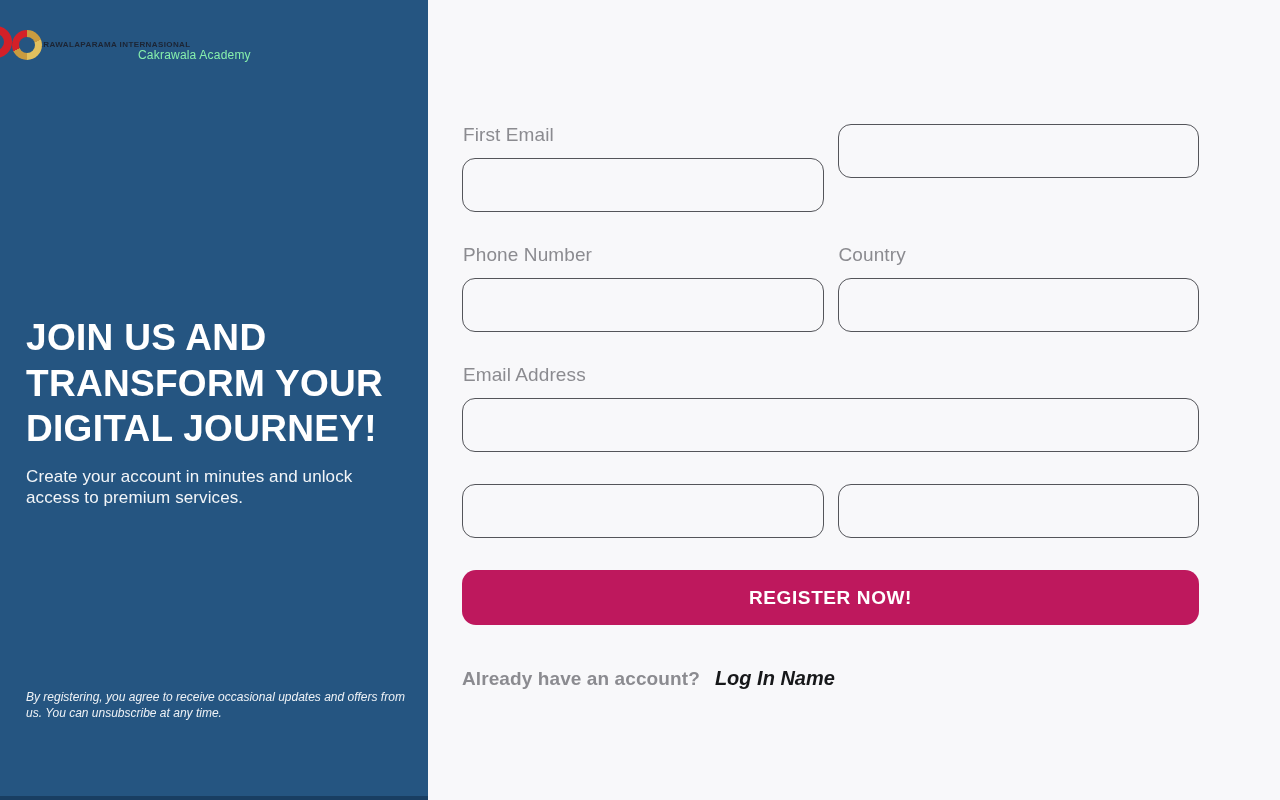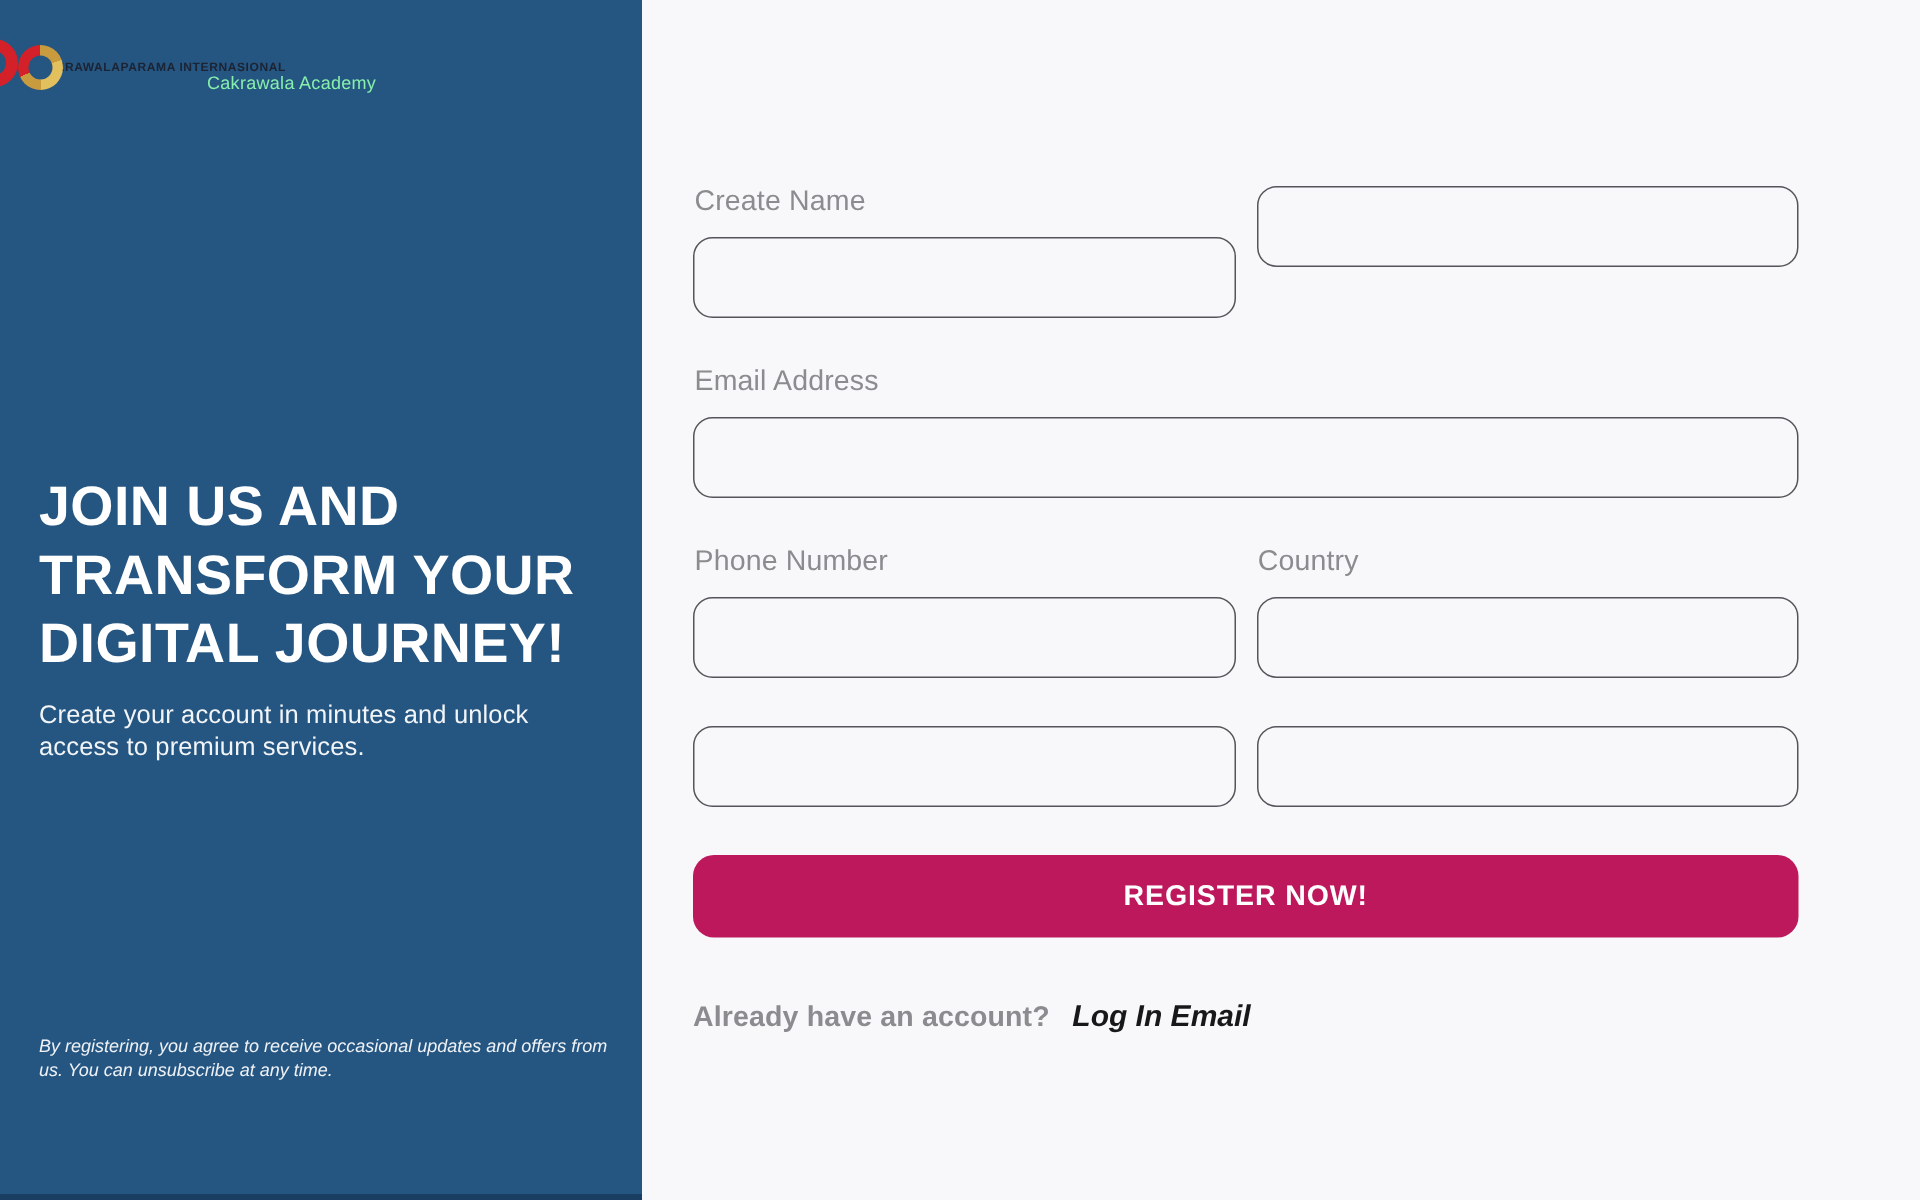--- a/index.html
+++ b/index.html
@@ -110,56 +110,56 @@
   </div>
 
   <div class="disclaimer">By registering, you agree to receive occasional updates and offers from us. You can unsubscribe at any time.</div>
 </div>
 
 <div class="right-panel">
   <form class="register-form">
 
     <div class="field-row">
       <div class="field">
-        <label class="field-label">Create Name</label>
+        <label class="field-label">First Email</label>
         <input class="text-input" type="text" value="" style="">
       </div>
       <div class="field">
-        <input class="text-input" type="text" value="" style="">
-      </div>
-    </div>
-
-    <div class="field-row">
-      <div class="field">
-        <label class="field-label">Email Address</label>
         <input class="text-input" type="text" value="" style="">
       </div>
     </div>
 
     <div class="field-row">
       <div class="field">
         <label class="field-label">Phone Number</label>
         <input class="text-input" type="text" value="" style="">
       </div>
       <div class="field">
         <label class="field-label">Country</label>
         <input class="text-input" type="text" value="" style="">
       </div>
     </div>
 
     <div class="field-row">
       <div class="field">
+        <label class="field-label">Email Address</label>
+        <input class="text-input" type="text" value="" style="">
+      </div>
+    </div>
+
+    <div class="field-row">
+      <div class="field">
         <input class="text-input" type="password" value="" style="">
       </div>
       <div class="field">
         <input class="text-input" type="password" value="" style="">
       </div>
     </div>
 
     <button class="submit-btn" type="submit">REGISTER NOW!</button>
 
     <div class="login-row">
       <span class="login-prompt">Already have an account?</span>
-      <a class="login-link">Log In Email</a>
+      <a class="login-link">Log In Name</a>
     </div>
 
   </form>
 </div>
 
 </body></html>

